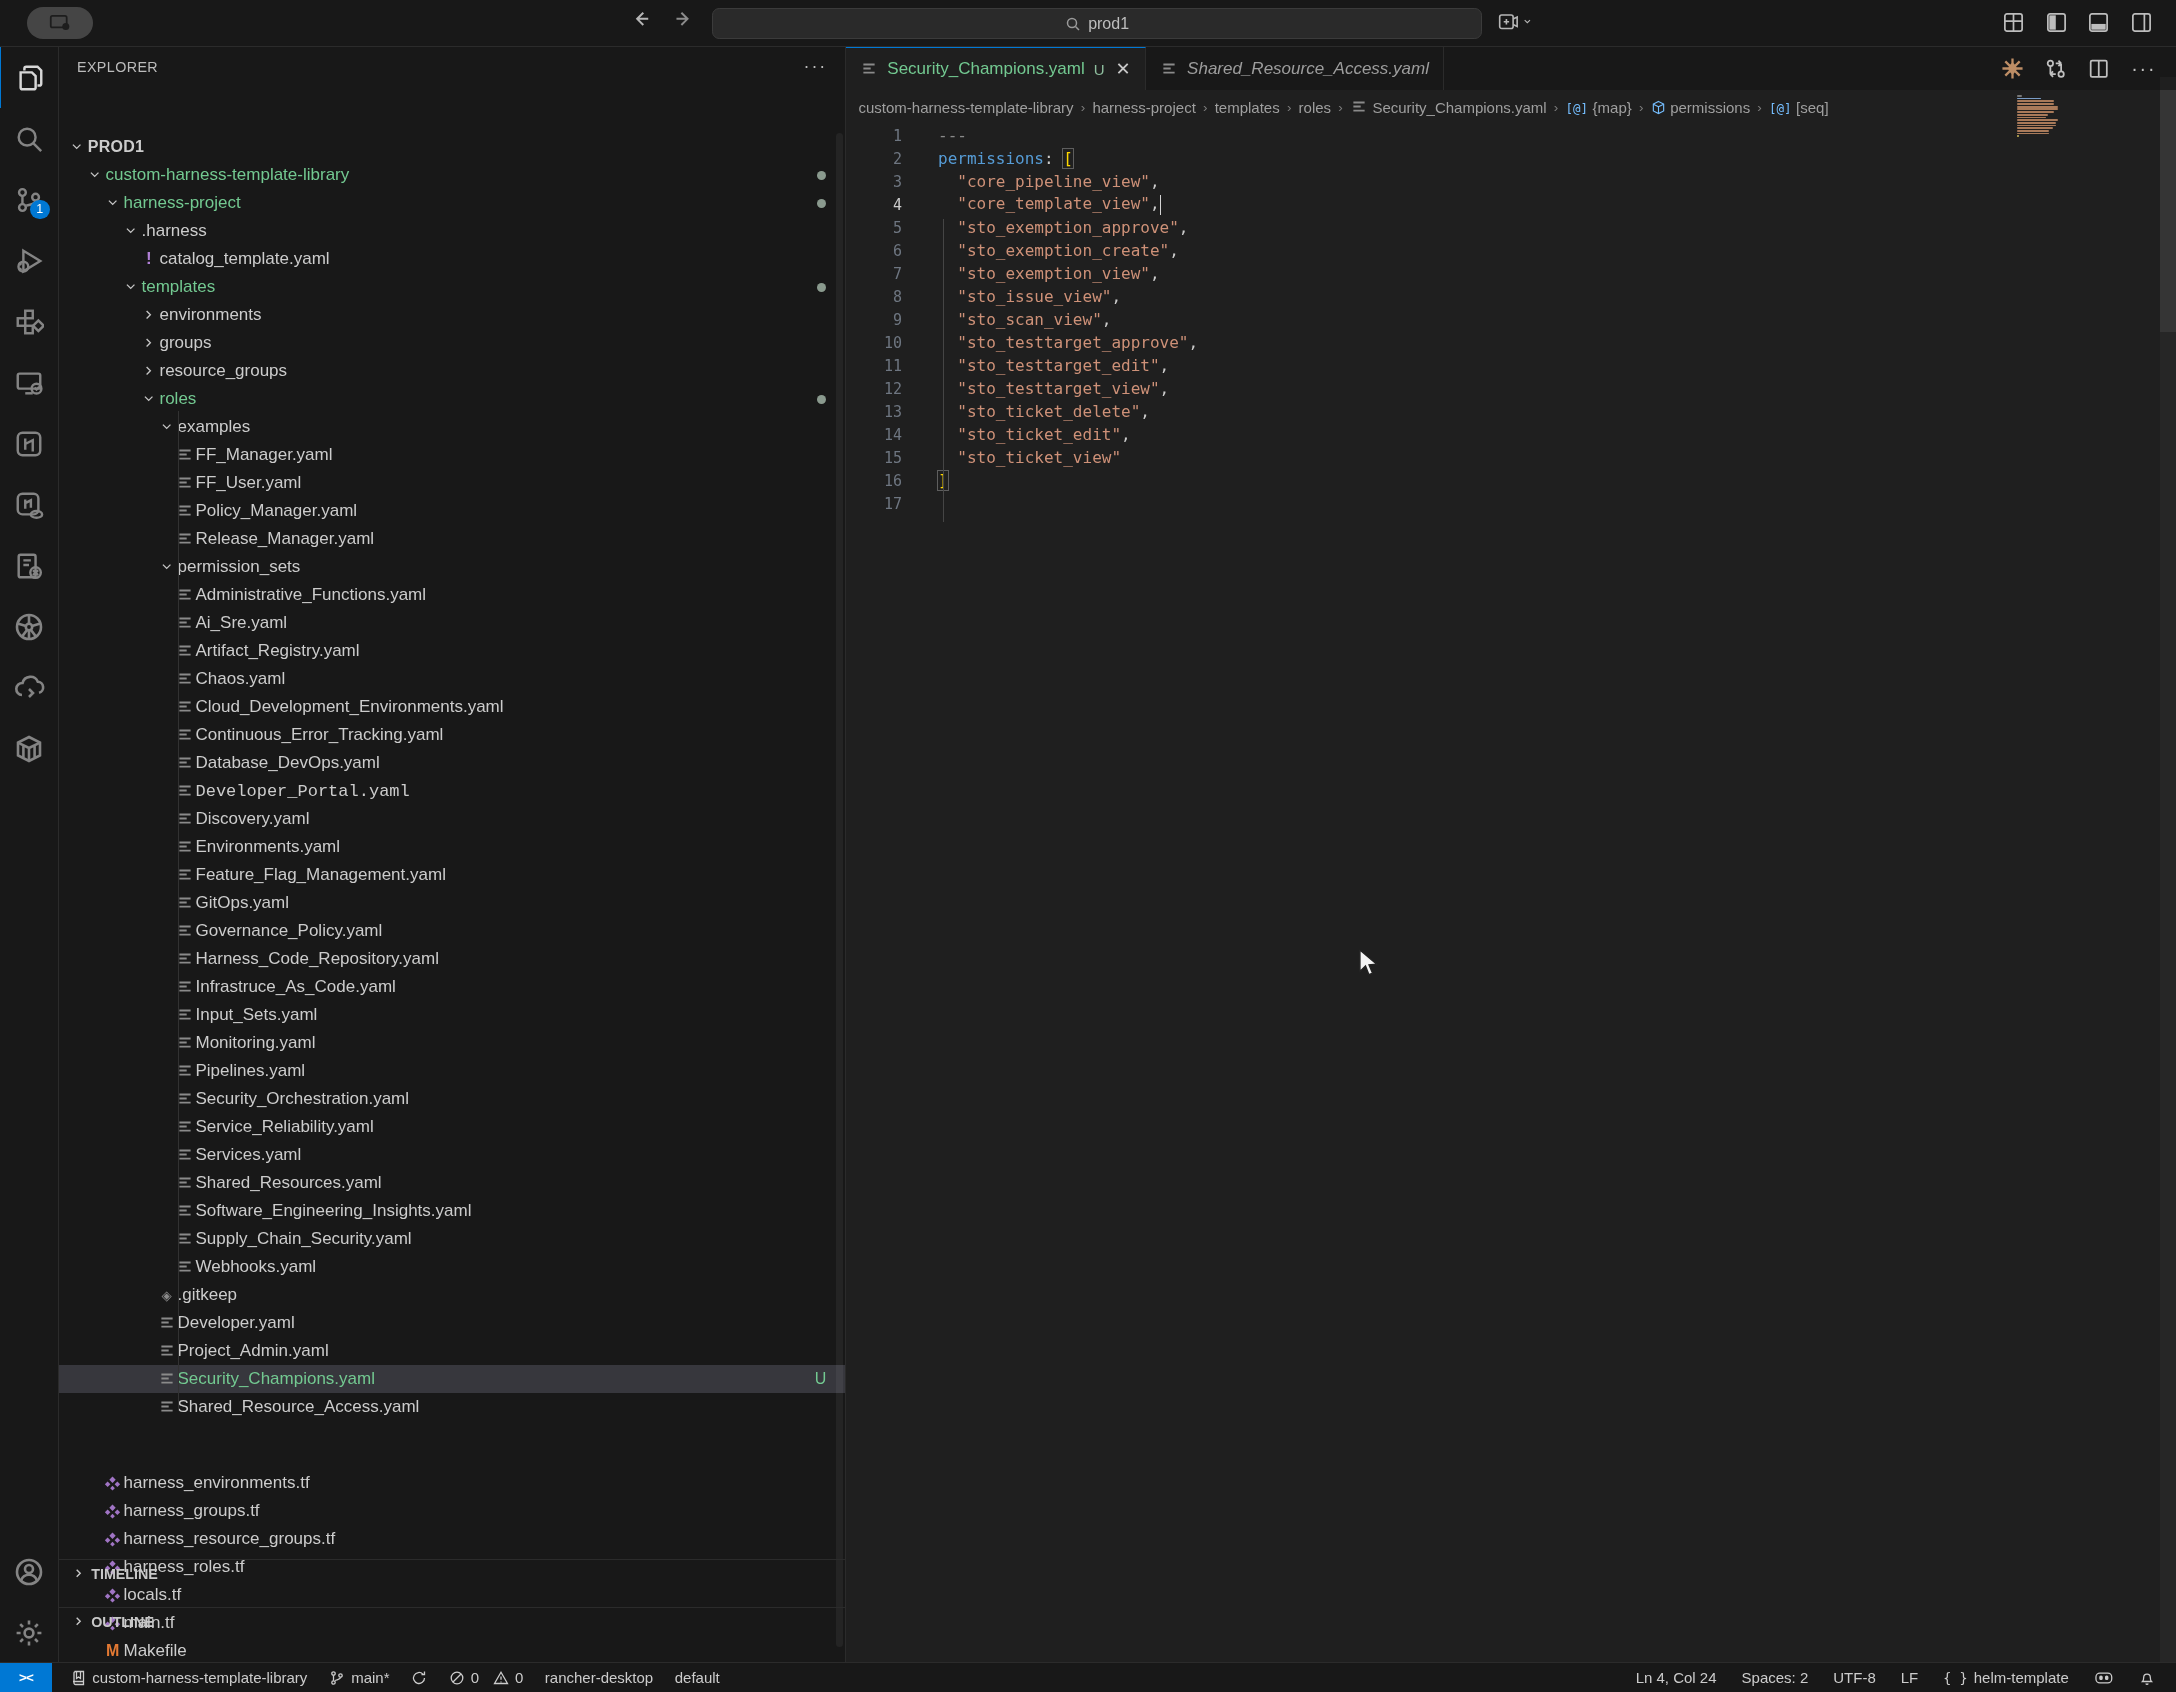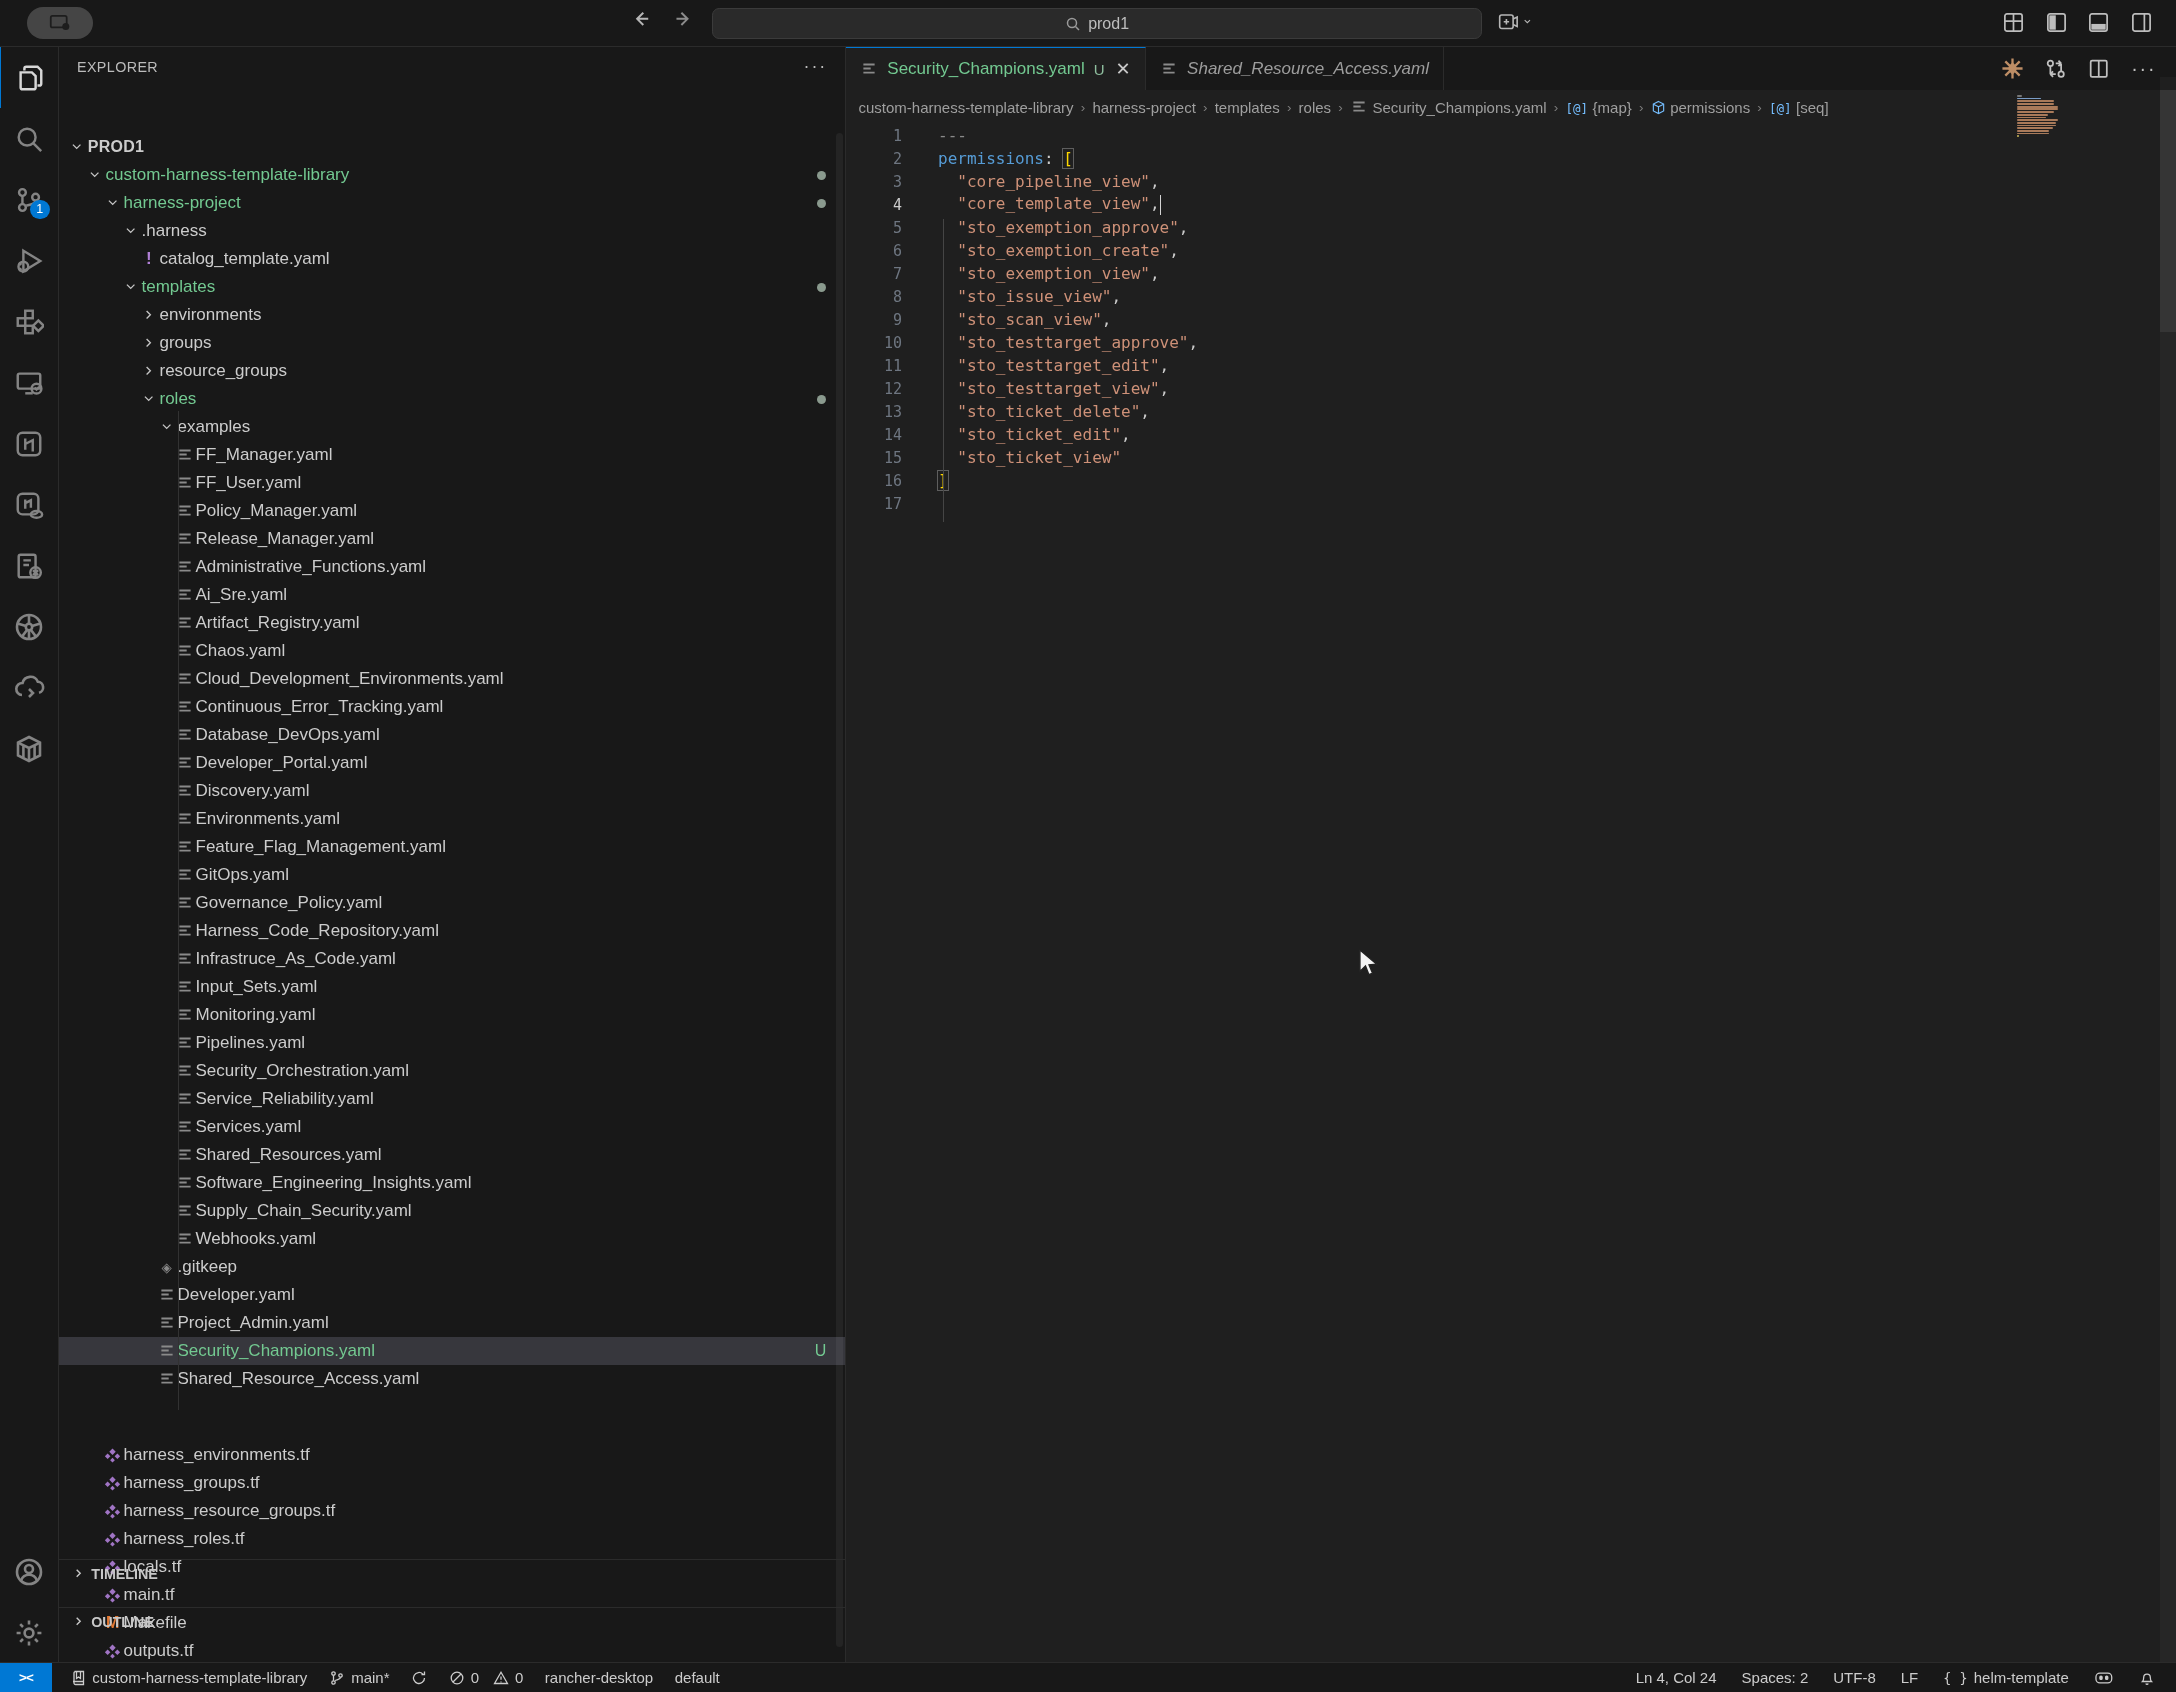--- a/index.html
+++ b/index.html
@@ -379,20 +379,28 @@
         <span class="tlabel">Policy_Manager.yaml</span>
       </div>
       <div class="trow" style="padding-left: 115px;">
         <span class="tw">
           <svg width="18" height="18" viewBox="0 0 16 16" stroke="#8a8a8a" stroke-width="1.7" fill="none">
             <path d="M3 4h10M3 7.6h6.5M3 11.2h10"></path>
           </svg>
         </span>
         <span class="tlabel">Release_Manager.yaml</span>
       </div>
+      <div class="trow" style="padding-left: 97px;">
+        <span class="tw">
+          <svg width="13.4" height="13.4" viewBox="0 0 16 16" fill="none" stroke="currentColor" stroke-width="1.6">
+            <path d="M3.5 5.5L8 10l4.5-4.5"></path>
+          </svg>
+        </span>
+        <span class="tlabel">permission_sets</span>
+      </div>
       <div class="trow" style="padding-left: 115px;">
         <span class="tw">
           <svg width="18" height="18" viewBox="0 0 16 16" stroke="#8a8a8a" stroke-width="1.7" fill="none">
             <path d="M3 4h10M3 7.6h6.5M3 11.2h10"></path>
           </svg>
         </span>
         <span class="tlabel">Administrative_Functions.yaml</span>
       </div>
       <div class="trow" style="padding-left: 115px;">
         <span class="tw">
@@ -435,21 +443,21 @@
         <span class="tlabel">Continuous_Error_Tracking.yaml</span>
       </div>
       <div class="trow" style="padding-left: 115px;">
         <span class="tw">
           <svg width="18" height="18" viewBox="0 0 16 16" stroke="#8a8a8a" stroke-width="1.7" fill="none">
             <path d="M3 4h10M3 7.6h6.5M3 11.2h10"></path>
           </svg>
         </span>
         <span class="tlabel">Database_DevOps.yaml</span>
       </div>
-      <div class="trow" style="padding-left: 115px;">
+      <div class="trow" style="padding-left: 115px; font-family: Liberation Mono, monospace;">
         <span class="tw">
           <svg width="18" height="18" viewBox="0 0 16 16" stroke="#8a8a8a" stroke-width="1.7" fill="none">
             <path d="M3 4h10M3 7.6h6.5M3 11.2h10"></path>
           </svg>
         </span>
         <span class="tlabel">Developer_Portal.yaml</span>
       </div>
       <div class="trow" style="padding-left: 115px;">
         <span class="tw">
           <svg width="18" height="18" viewBox="0 0 16 16" stroke="#8a8a8a" stroke-width="1.7" fill="none">

